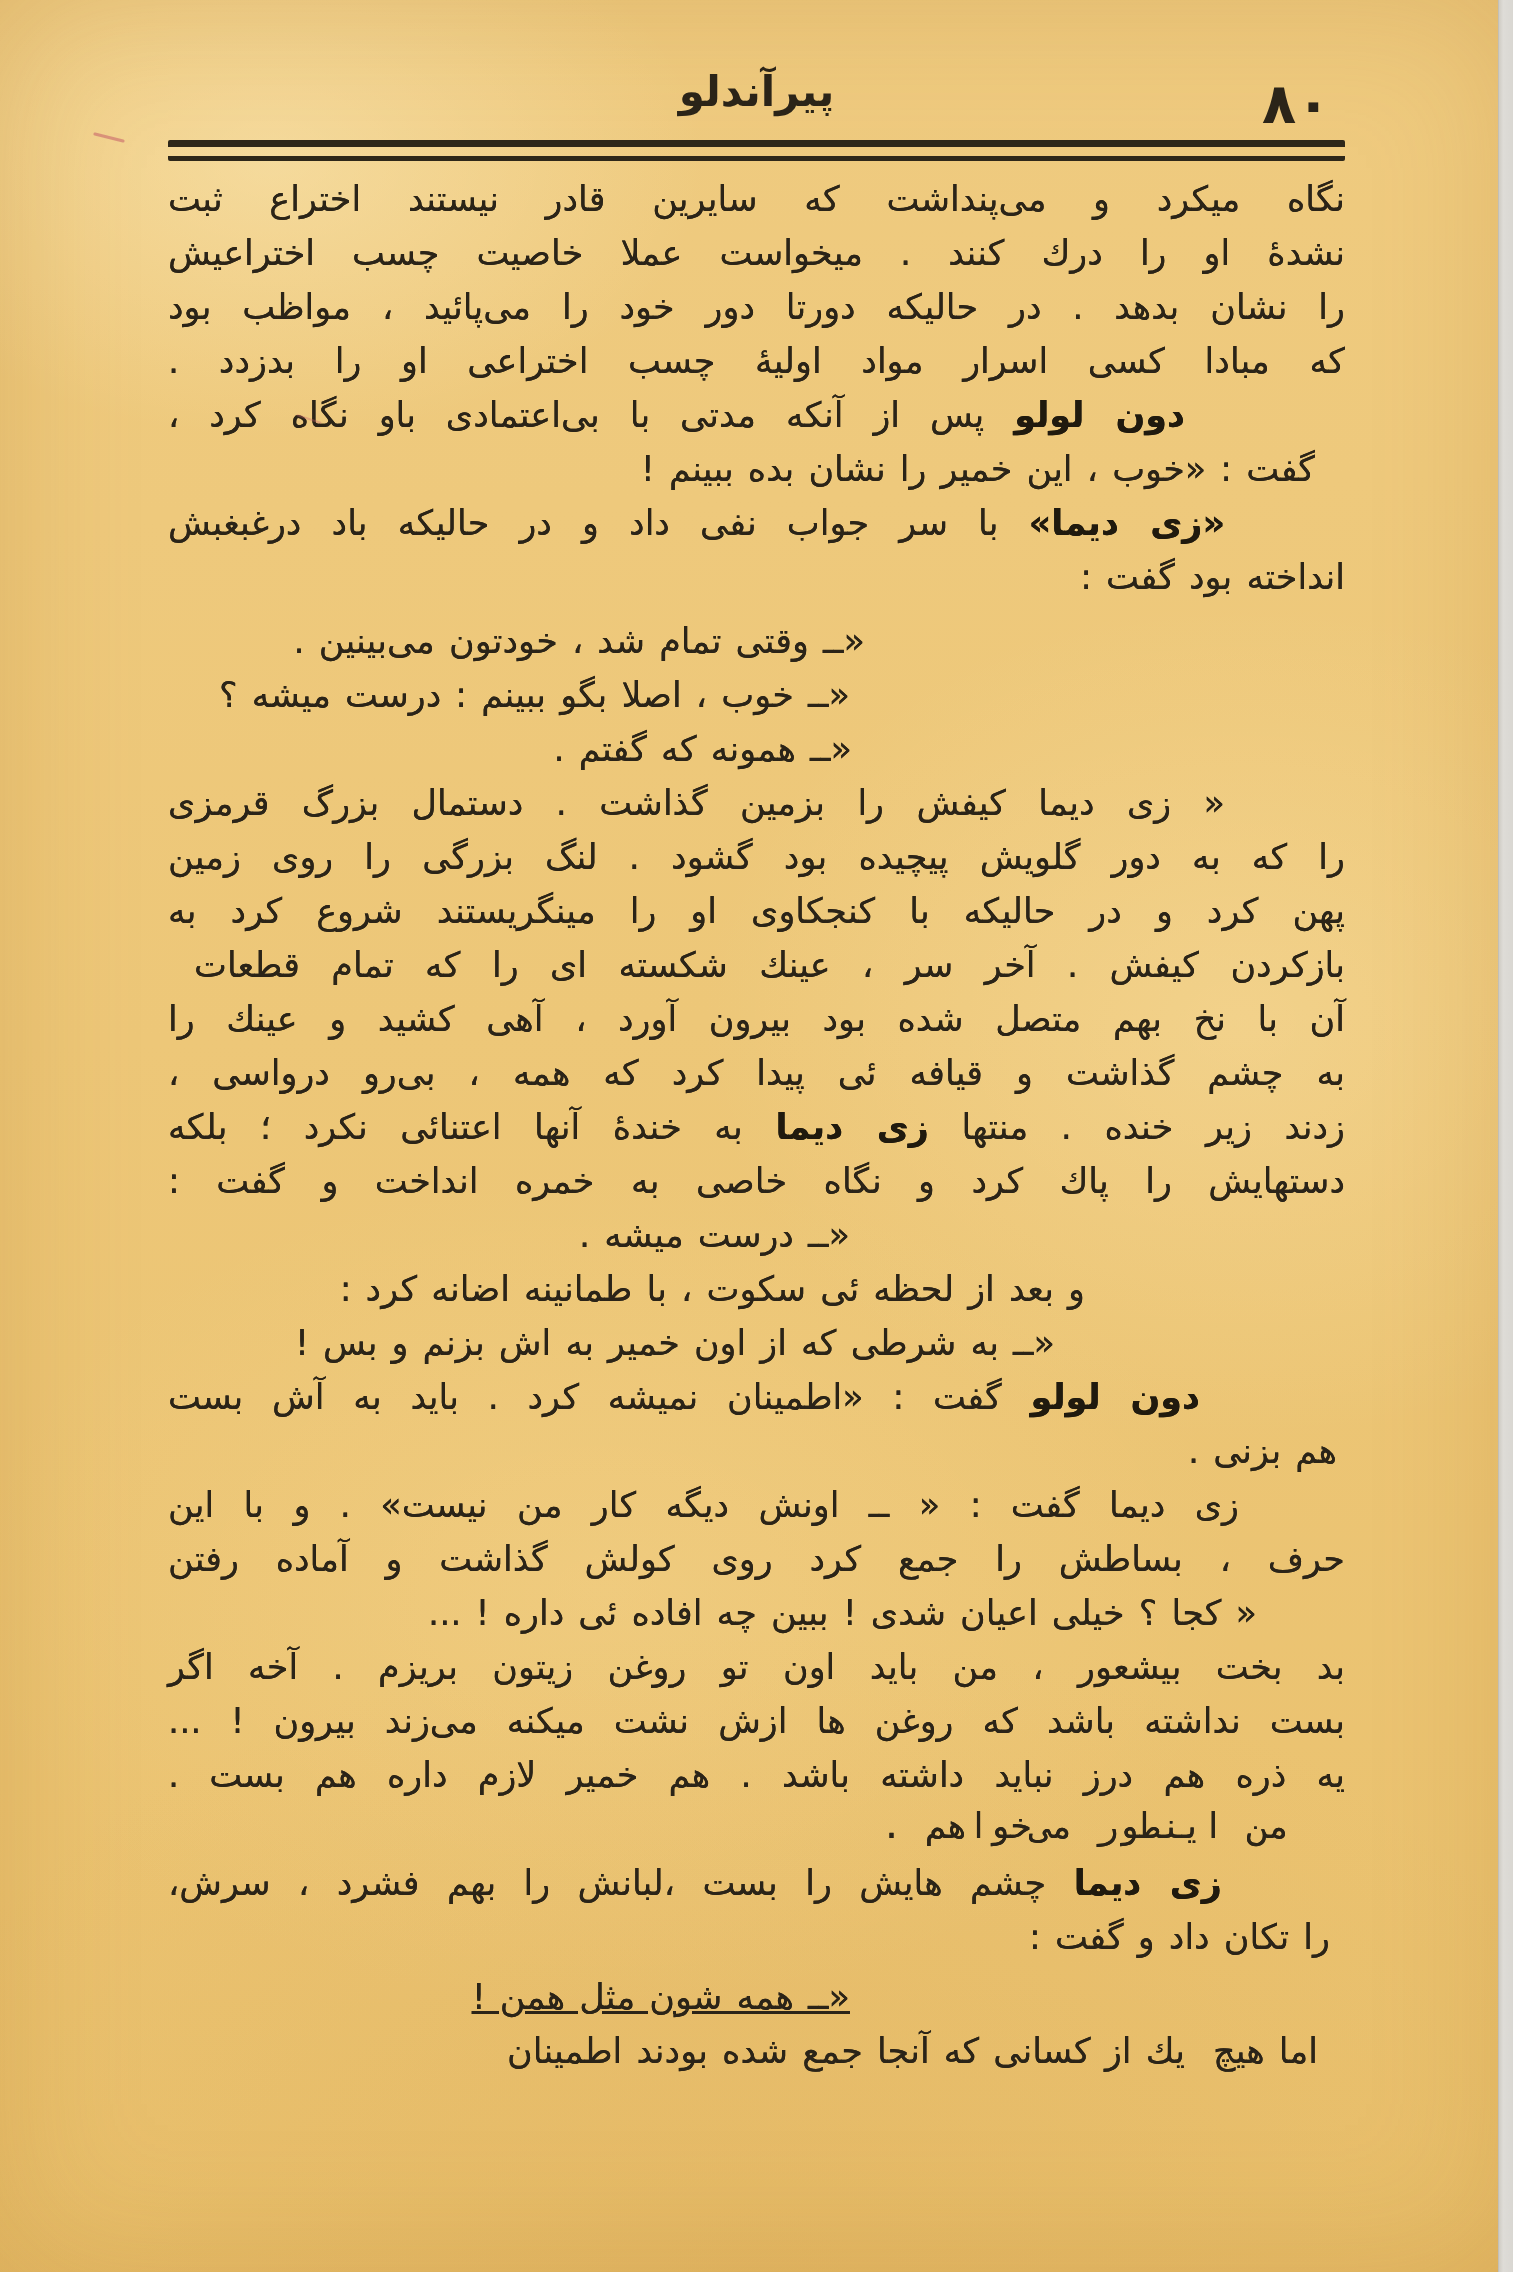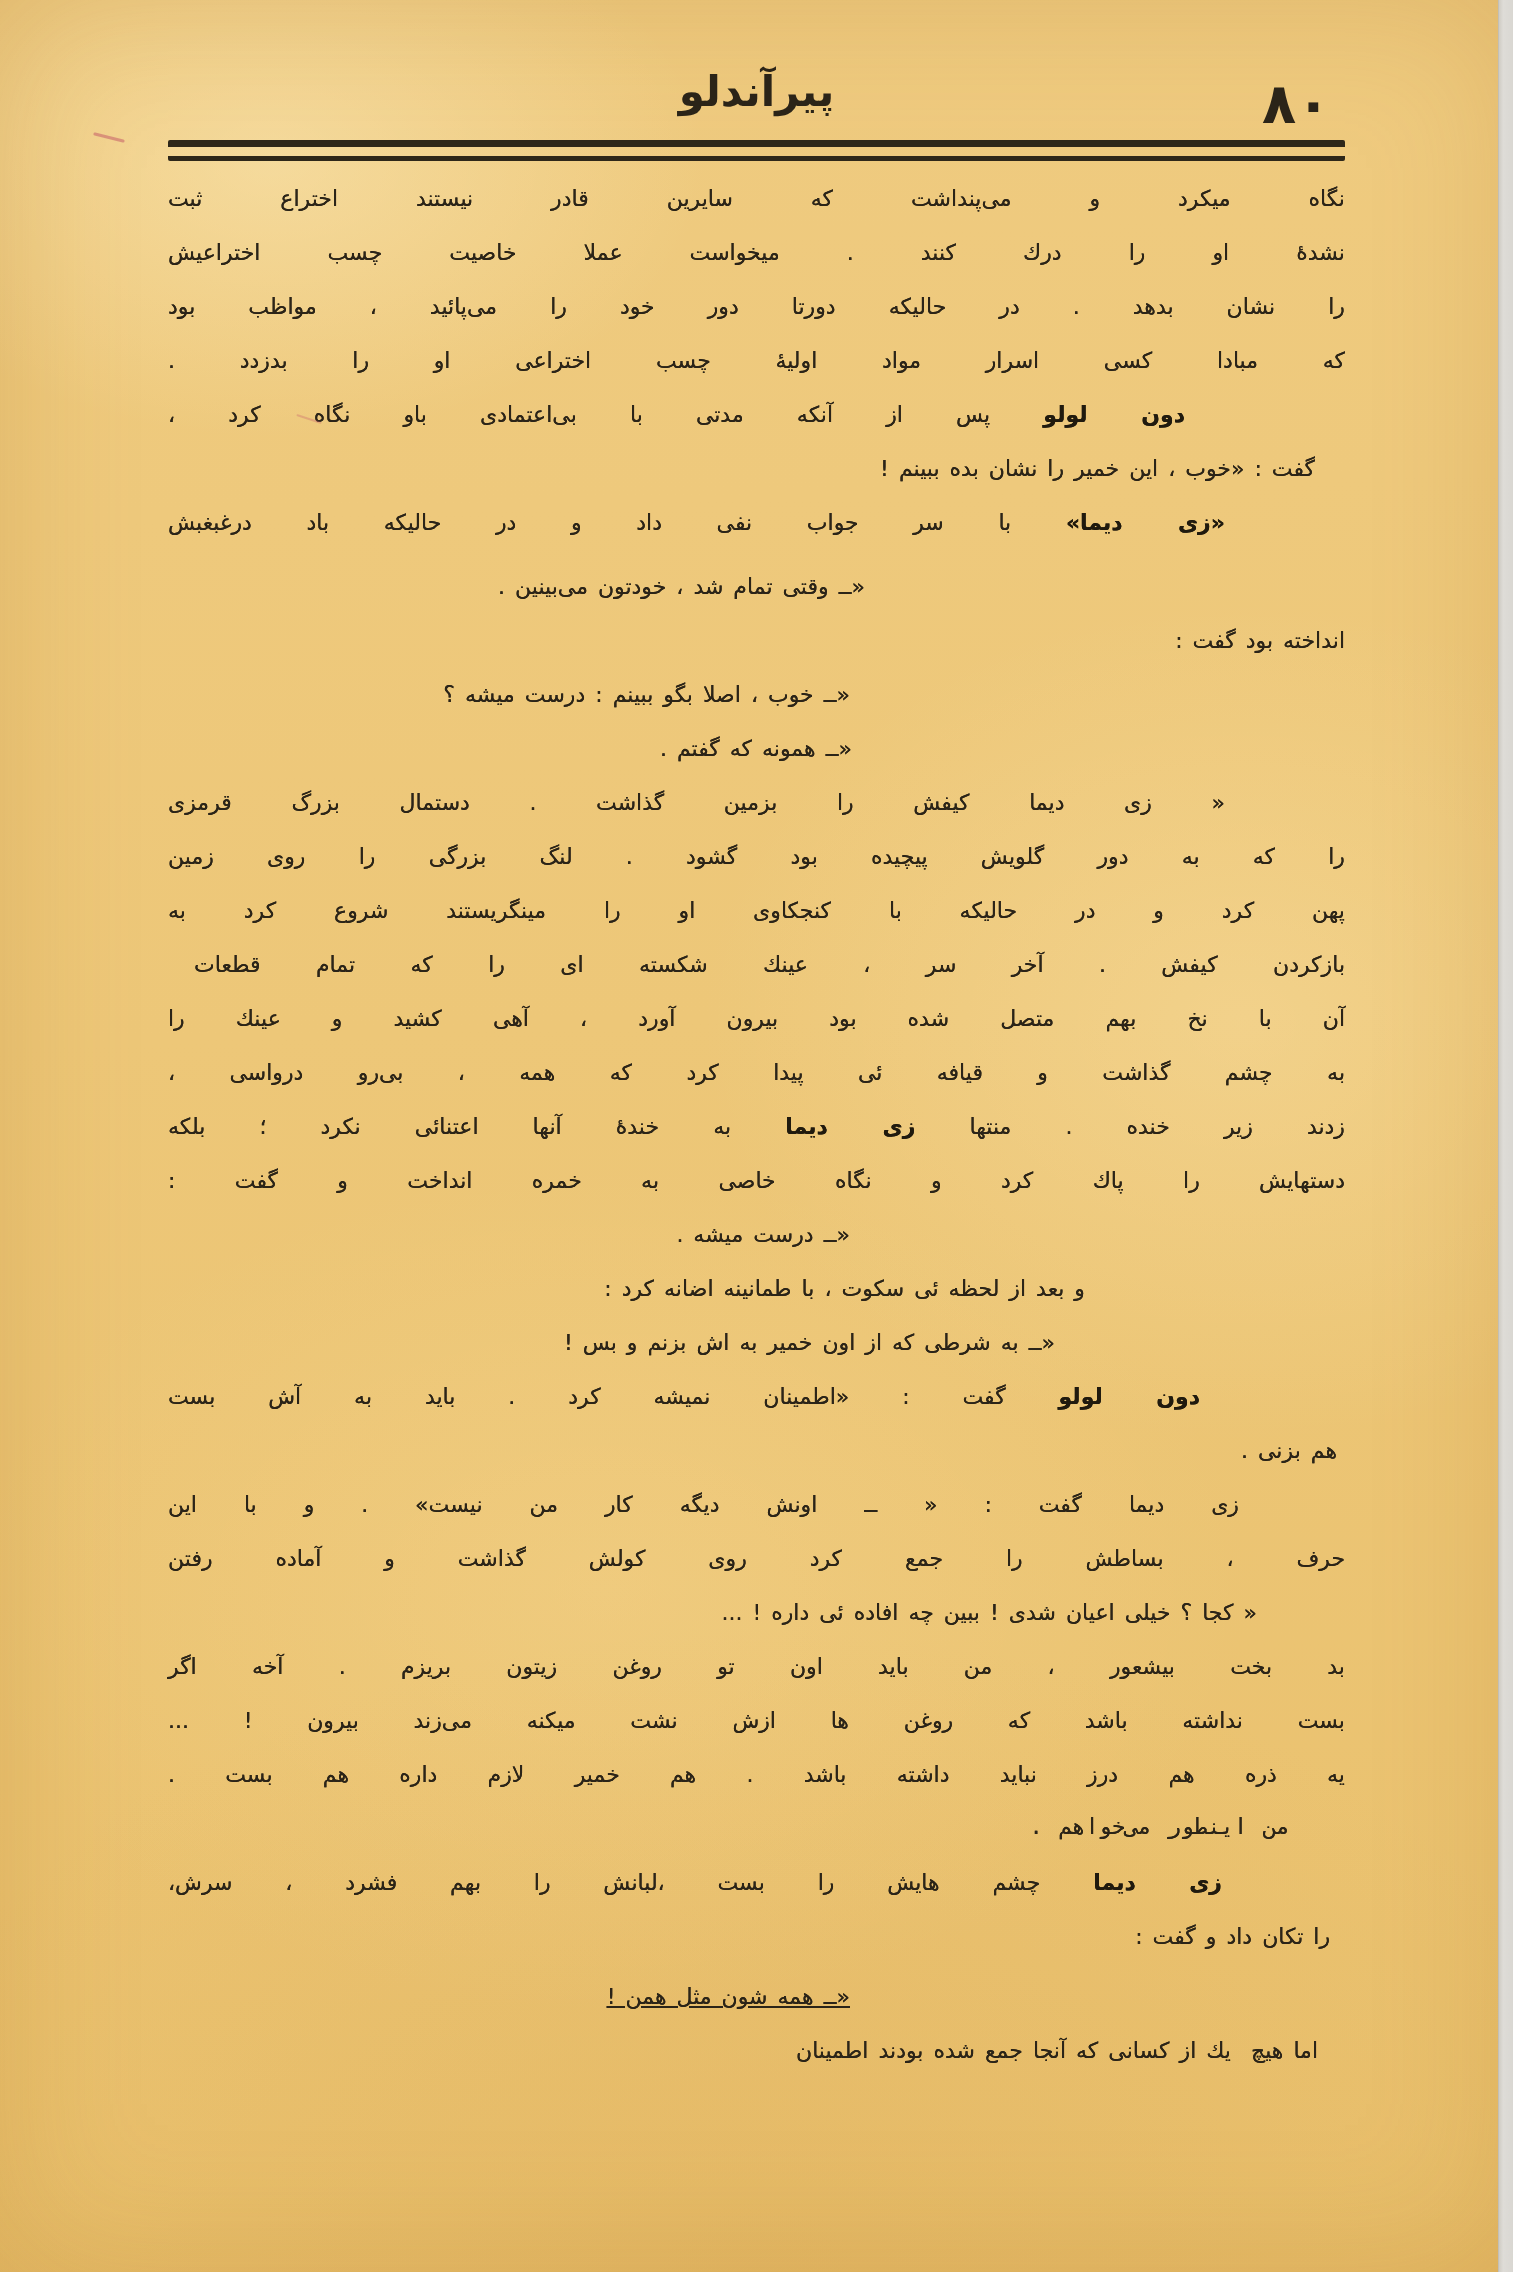--- a/index.html
+++ b/index.html
@@ -42,21 +42,21 @@
     box-sizing:border-box;
     border-top:7px solid #2e2719;
     border-bottom:5px solid #2e2719;
     border-radius:2px;
   }
   .text-block{
     position:absolute;top:172px;right:168px;width:1177px;
     direction:rtl;
   }
   .line{
-    font-size:22px;line-height:54px;height:54px;
+    font-size:35px;line-height:54px;height:54px;
     text-align:right;
     white-space:nowrap;
     word-spacing:3px;
     text-shadow:0 0 .6px currentColor;
   }
   .line.j{
     white-space:normal;
     text-align:justify;
     text-align-last:justify;
   }
@@ -81,22 +81,22 @@
   <div class="page-number">۸۰</div>
   <div class="double-rule"></div>
   <div class="text-block">
       <div class="line j" style="padding-right: 0px;"><span>نگاه میکرد و می‌پنداشت که سایرین قادر نیستند اختراع ثبت</span></div>
       <div class="line j" style="padding-right: 0px;"><span>نشدهٔ او را درك کنند . میخواست عملا خاصیت چسب اختراعیش</span></div>
       <div class="line j" style="padding-right: 0px;"><span>را نشان بدهد . در حالیکه دورتا دور خود را می‌پائید ، مواظب بود</span></div>
       <div class="line j" style="padding-right: 0px;"><span>که مبادا کسی اسرار مواد اولیهٔ چسب اختراعی او را بدزدد .</span></div>
       <div class="line j" style="padding-right: 160px;"><span class="bold">دون لولو</span><span> پس از آنکه مدتی با بی‌اعتمادی باو نگاه کرد ،</span></div>
       <div class="line" style="padding-right: 30px;"><span>گفت : «خوب ، این خمیر را نشان بده ببینم !</span></div>
       <div class="line j" style="padding-right: 120px;"><span class="bold">«زی دیما»</span><span> با سر جواب نفی داد و در حالیکه باد درغبغبش</span></div>
+      <div class="line" style="padding-right: 0px;"><span>انداخته بود گفت :</span></div>
       <div class="line" style="padding-right: 480px; margin-top: 10px;"><span>«ــ وقتی تمام شد ، خودتون می‌بینین .</span></div>
-      <div class="line" style="padding-right: 0px;"><span>انداخته بود گفت :</span></div>
       <div class="line" style="padding-right: 495px;"><span>«ــ خوب ، اصلا بگو ببینم : درست میشه ؟</span></div>
       <div class="line" style="padding-right: 493px;"><span>«ــ همونه که گفتم .</span></div>
       <div class="line j" style="padding-right: 120px;"><span>« زی دیما کیفش را بزمین گذاشت . دستمال بزرگ قرمزی</span></div>
       <div class="line j" style="padding-right: 0px;"><span>را که به دور گلویش پیچیده بود گشود . لنگ بزرگی را روی زمین</span></div>
       <div class="line j" style="padding-right: 0px;"><span>پهن کرد و در حالیکه با کنجکاوی او را مینگریستند شروع کرد به</span></div>
       <div class="line j" style="padding-right: 0px; margin-left: 26px;"><span>بازکردن کیفش . آخر سر ، عینك شکسته ای را که تمام قطعات</span></div>
       <div class="line j" style="padding-right: 0px;"><span>آن با نخ بهم متصل شده بود بیرون آورد ، آهی کشید و عینك را</span></div>
       <div class="line j" style="padding-right: 0px;"><span>به چشم گذاشت و قیافه ئی پیدا کرد که همه ، بی‌رو درواسی ،</span></div>
       <div class="line j" style="padding-right: 0px;"><span>زدند زیر خنده . منتها </span><span class="bold">زی دیما</span><span> به خندهٔ آنها اعتنائی نکرد ؛ بلکه</span></div>
       <div class="line j" style="padding-right: 0px;"><span>دستهایش را پاك کرد و نگاه خاصی به خمره انداخت و گفت :</span></div>

